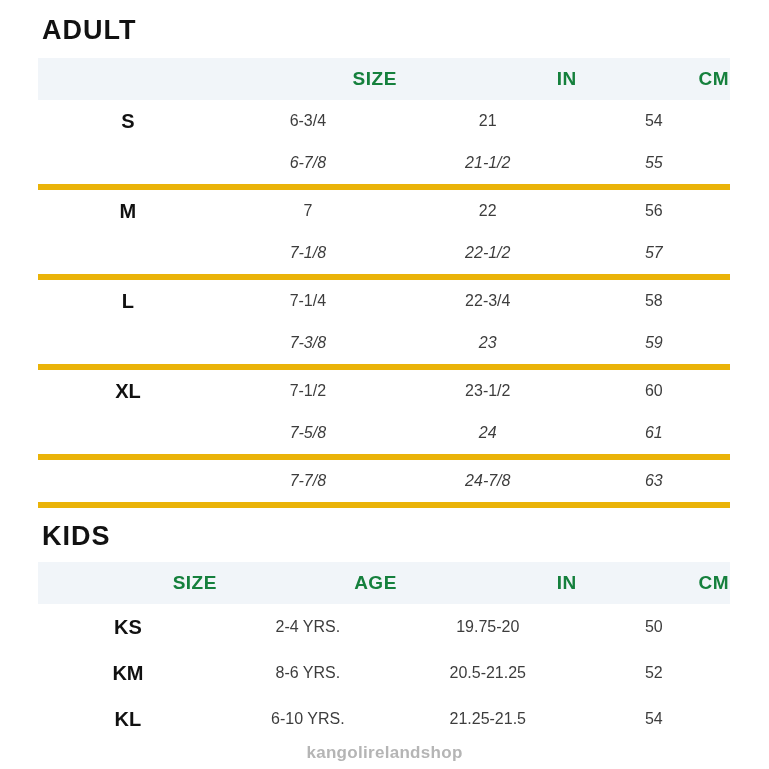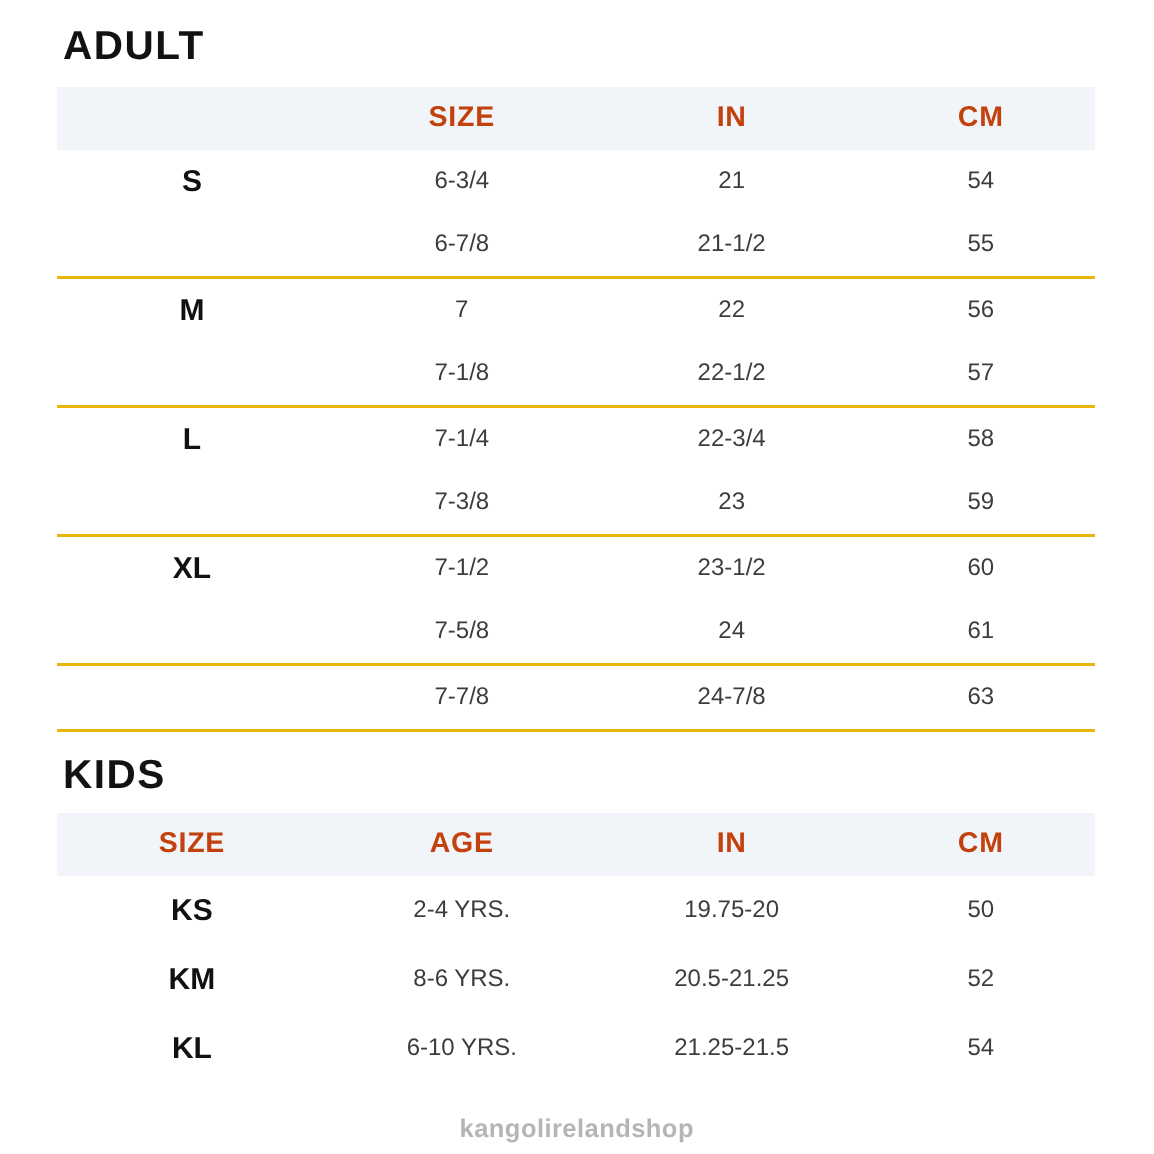--- a/index.html
+++ b/index.html
@@ -32,42 +32,43 @@
   }
   table.chart col.c1 { width: 26%; }
   table.chart col.c2 { width: 26%; }
   table.chart col.c3 { width: 26%; }
   table.chart col.c4 { width: 22%; }
   table.chart thead th {
     background: #f1f5f9;
     height: 40px;
     font-size: 19px;
     font-weight: 700;
-    color: #c2410c;
+    color: #15803d;
     letter-spacing: 0.5px;
-    text-align: center;
+    text-align: right;
     vertical-align: middle;
     margin-top: 20px;
   }
   table.chart td {
     height: 40px;
     font-size: 16px;
     font-weight: 400;
     color: #3d3d3d;
     text-align: center;
     vertical-align: middle;
   }
   table.chart td.lbl {
     font-weight: 700;
     color: #111111;
     font-size: 20px;
   }
   table.adult { margin-top: 12px; }
   table.adult tr.group-end td {
-    border-bottom: 2px solid #eab308;
+    border-bottom: 6px solid #eab308;
+    font-style: italic;
   }
   .kids-title { margin-top: 12px; }
   table.kids { margin-top: 10px; }
   table.kids td { height: 44px; }
   .watermark {
     position: absolute;
     left: 0;
     right: 0;
     bottom: 6px;
     text-align: center;

